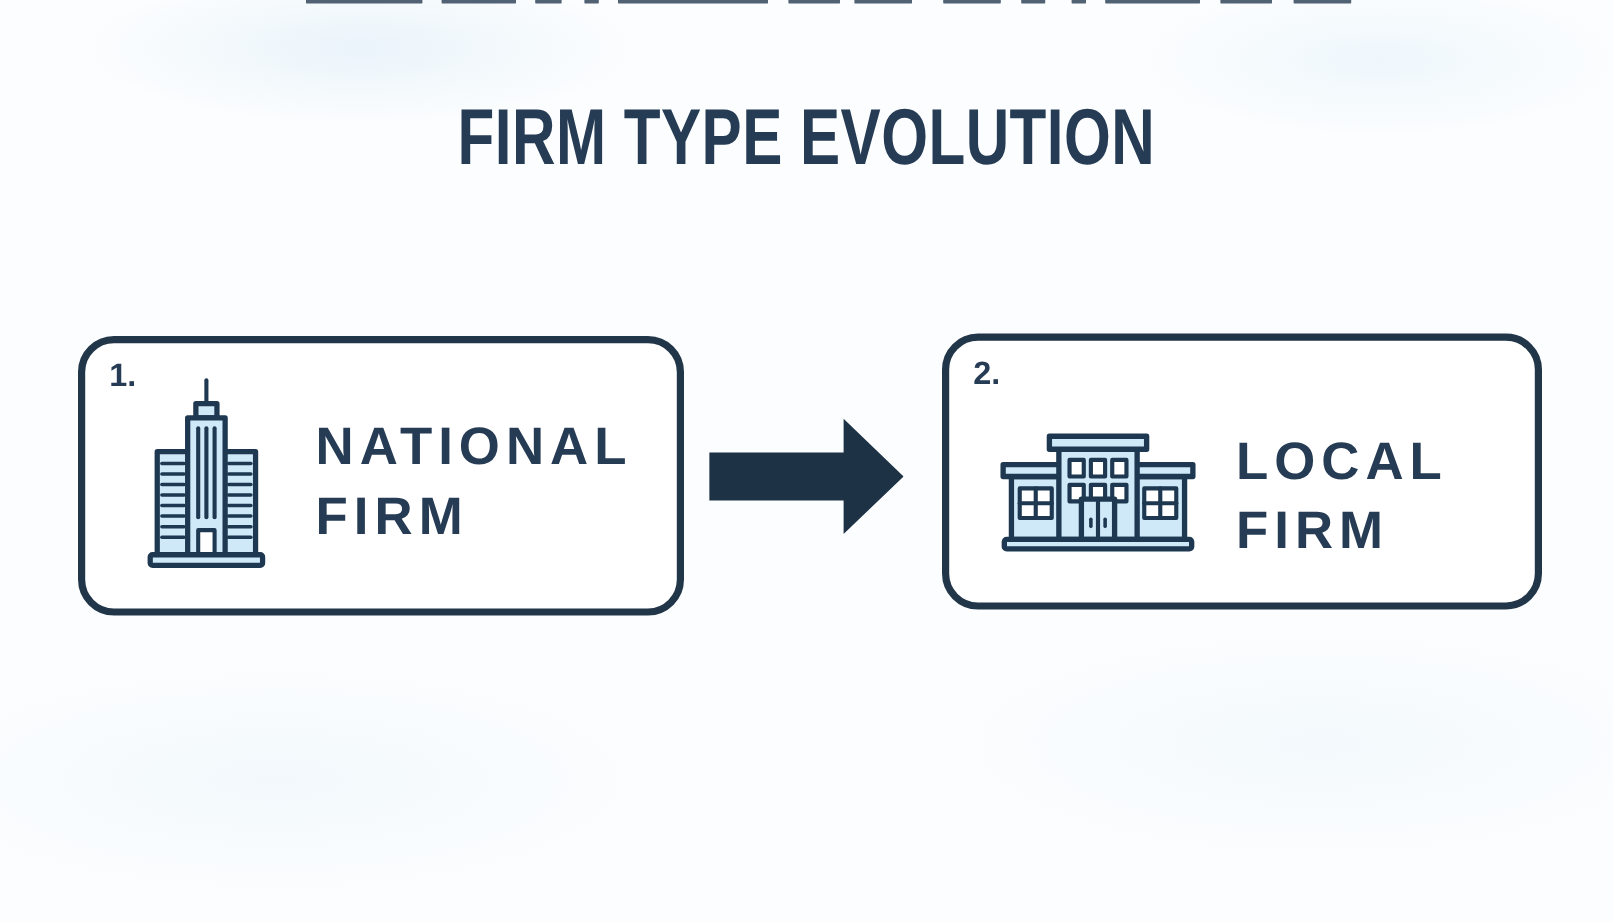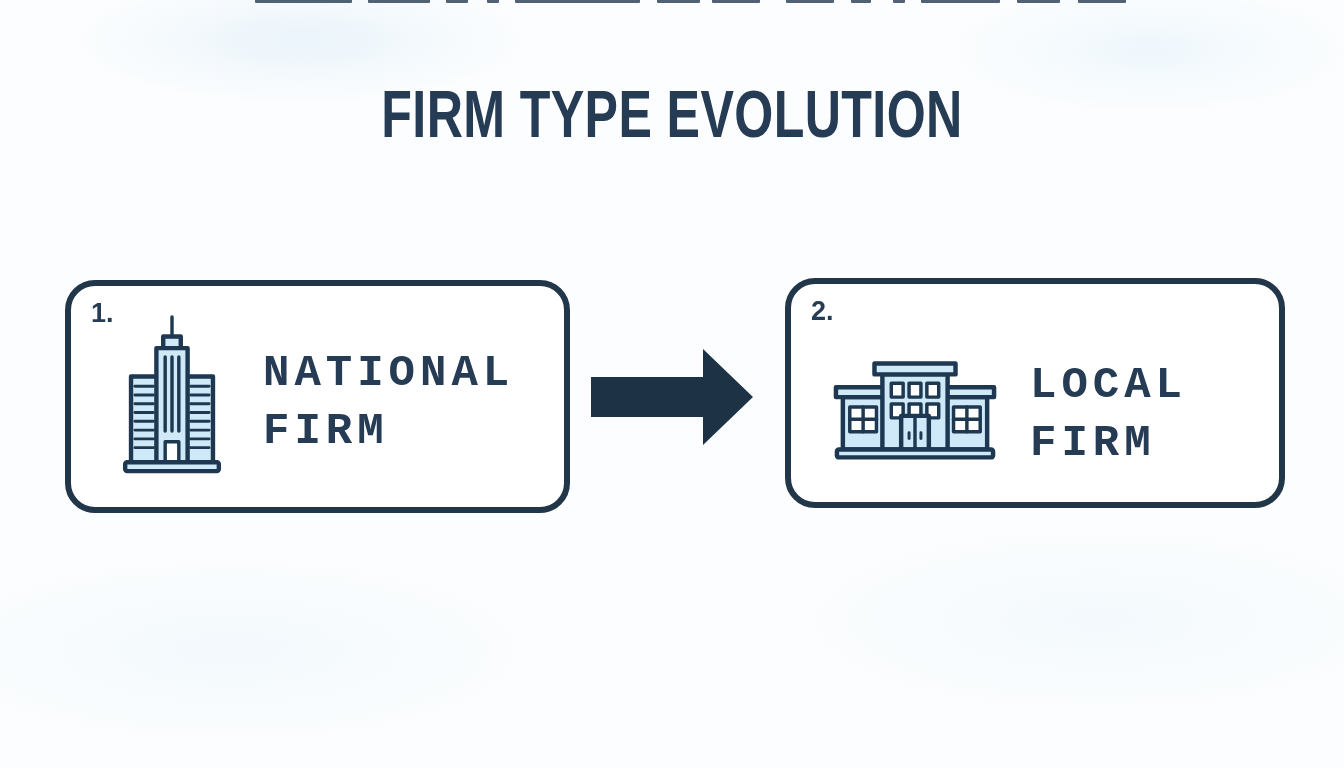--- a/index.html
+++ b/index.html
@@ -65,21 +65,21 @@
   .step-label {
     position: absolute;
     font-size: 44px;
     font-weight: 700;
     line-height: 58px;
     letter-spacing: 5px;
     color: var(--navy_text, #263b54);
   }
   .card-1 .step-label { left: 192px; top: 58px; }
   .card-2 .step-label { left: 239px; top: 72px; }
-  .step-label span { display: block; font-family: Liberation Mono, monospace; }
+  .step-label span { display: block; }
 
   .icon { position: absolute; display: block; }
   .card-1 .icon { left: 50px; top: 28px; }
   .card-2 .icon { left: 40px; top: 70px; }
 
   
   .ic-fill  { fill: var(--icon_fill, #cfe9f8); stroke: var(--icon_stroke, #1d3850); stroke-width: 4.5; stroke-linejoin: round; }
   .ic-white { fill: var(--window_fill, #ffffff); stroke: var(--icon_stroke, #1d3850); stroke-width: 3.5; stroke-linejoin: round; }
   .ic-line  { stroke: var(--icon_stroke, #1d3850); stroke-width: 3.5; stroke-linecap: round; fill: none; }
 

